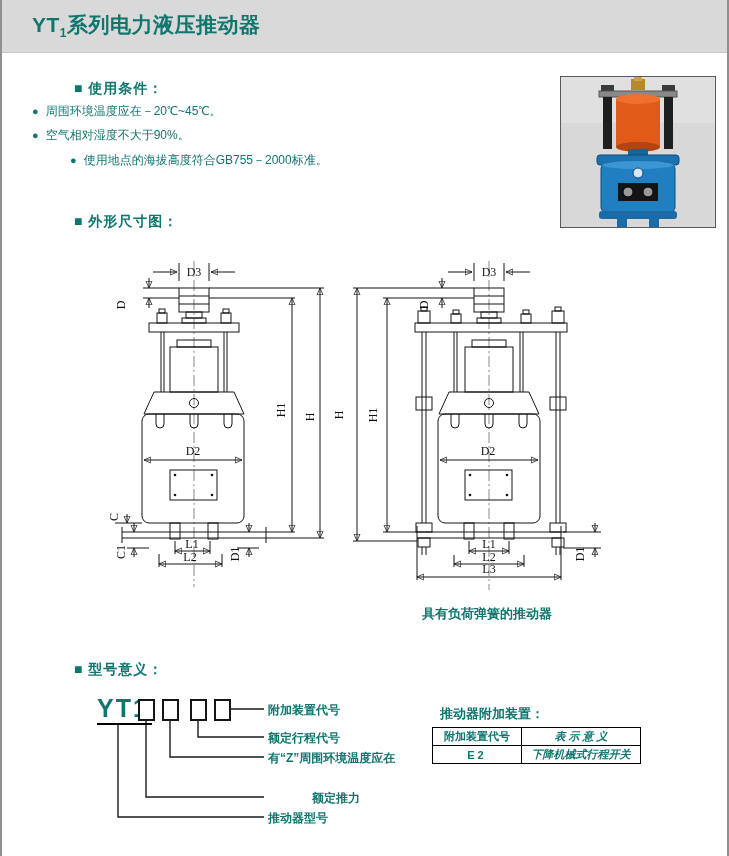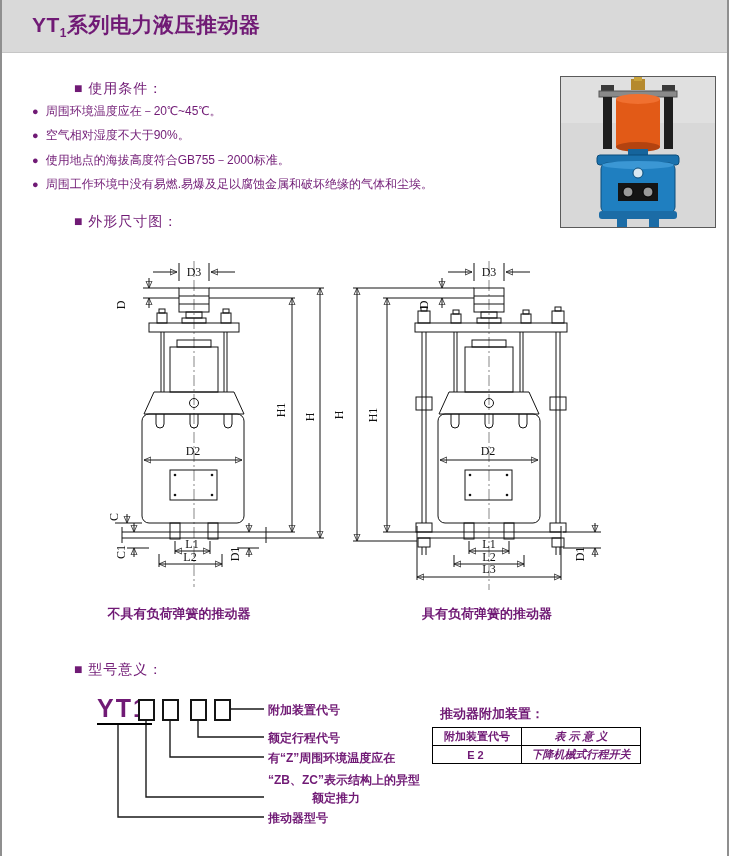--- a/index.html
+++ b/index.html
@@ -1,24 +1,24 @@
 <!DOCTYPE html>
 <html><head>
 <meta charset="utf-8">
 <style>
   html,body{margin:0;padding:0;background:#fff;}
   .page{position:relative;width:729px;height:856px;margin:0 auto;background:#ffffff;
         border-left:2px solid #8f8f8f;border-right:2px solid #8f8f8f;box-sizing:border-box;
-        overflow:hidden;font-family:"Liberation Sans",sans-serif;color:#701a75;}
+        overflow:hidden;font-family:"Liberation Sans",sans-serif;color:#0f766e;}
   .titlebar{position:absolute;left:0;top:0;width:100%;height:53px;background:#d9d9d9;
             display:flex;align-items:center;box-sizing:border-box;padding-left:30px;
             border-bottom:1px solid #c6c6c6;}
   .titlebar h1{margin:0;font-size:21px;font-weight:600;letter-spacing:.5px;}
   .titlebar sub{font-size:12px;}
-  .sec-heading{position:absolute;font-size:14px;font-weight:normal;letter-spacing:1px;text-align:right;}
+  .sec-heading{position:absolute;font-size:14px;font-weight:bold;letter-spacing:1px;text-align:right;}
   .bullet-item{position:absolute;left:30px;font-size:12px;white-space:nowrap;}
   .bullet-item .dot{font-size:11px;margin-right:7px;}
   .photo-frame{position:absolute;left:558px;top:76px;width:156px;height:152px;
                border:1px solid #5a5a5a;background:#d6d6d6;box-sizing:border-box;}
   .drawings{position:absolute;left:85px;top:255px;width:560px;height:345px;}
   .drawings path,.drawings rect,.drawings line,.drawings circle{fill:none;stroke:#141414;stroke-width:1;}
   .drawings .cl{stroke:#555;stroke-width:.7;stroke-dasharray:11 3 2 3;}
   .drawings text{fill:#111;stroke:none;font-family:"Liberation Serif",serif;font-size:12px;text-anchor:middle;}
   .drawings .dot{fill:#141414;stroke:none;}
   .caption{position:absolute;font-size:13px;font-weight:bold;text-align:center;width:190px;}
@@ -41,22 +41,21 @@
 
 <div class="page">
 
   <div class="titlebar">
     <h1><span>YT</span><sub>1</sub><span>系列电力液压推动器</span></h1>
   </div>
 
   <div class="sec-heading" style="left:72px;top:80px;">■ 使用条件：</div>
   <div class="bullet-item" style="top:103px;"><span class="dot">●</span><span>周围环境温度应在－20℃~45℃。</span></div>
   <div class="bullet-item" style="top:127px;"><span class="dot">●</span><span>空气相对湿度不大于90%。</span></div>
-  <div class="bullet-item" style="top:152px;"><span class="dot">●</span><span>使用地点的海拔高度符合GB755－2000标准。</span></div>
-  <div class="bullet-item" style="top:176px;"><span class="dot">●</span><span>周围工作环境中没有易燃.易爆及足以腐蚀金属和破坏绝缘的气体和尘埃。</span></div>
+  <div class="bullet-item" style="top:152px;margin-left:38px;"><span class="dot">●</span><span>使用地点的海拔高度符合GB755－2000标准。</span></div>
 
   <div class="photo-frame">
     <svg width="154" height="150" viewBox="0 0 154 150">
       <rect x="0" y="0" width="154" height="150" fill="#d8d8d8"></rect>
       <rect x="0" y="0" width="154" height="46" fill="#e0e0e0"></rect>
       <g>
         <rect x="40" y="8" width="13" height="7" fill="#3a3a3a"></rect>
         <rect x="101" y="8" width="13" height="7" fill="#3a3a3a"></rect>
         <rect x="38" y="14" width="78" height="6" fill="#8a8a8a" stroke="#555"></rect>
         <rect x="70" y="2" width="14" height="11" fill="#b5892e"></rect>
@@ -214,42 +213,40 @@
       <text transform="rotate(-90 497 299)" x="497" y="299">D1</text>
       <path d="M387,43 H296 M330,277 H296"></path>
       <path d="M300,43 V277" marker-start="url(#ar)" marker-end="url(#ar)"></path>
       <text transform="rotate(-90 290 160)" x="290" y="160">H1</text>
       <path d="M387,33 H266 M330,286 H266"></path>
       <path d="M270,33 V286" marker-start="url(#ar)" marker-end="url(#ar)"></path>
       <text transform="rotate(-90 256 160)" x="256" y="160">H</text>
     </g>
   </svg>
 
-  <div class="caption" style="left:82px;top:605px;">不具有负荷弹簧的推动器</div>
   <div class="caption" style="left:390px;top:605px;font-family:Liberation Mono, monospace;">具有负荷弹簧的推动器</div>
 
   <div class="sec-heading" style="left:72px;top:661px;">■ 型号意义：</div>
 
   <div class="model-diagram">
     <svg class="model-lines" viewBox="0 0 380 160">
       <path d="M229,19 H262"></path>
       <path d="M196,31 V47 H262"></path>
       <path d="M168,31 V67 H262"></path>
       <path d="M144,31 V107 H262"></path>
       <path d="M116,34 V127 H262"></path>
     </svg>
     <div class="model-code">YT1</div>
     <div class="mbox" style="left:136px;"></div>
     <div class="mbox" style="left:160px;"></div>
     <div class="mbox" style="left:188px;"></div>
     <div class="mbox" style="left:212px;"></div>
     <div class="mlabel" style="top:12px;">附加装置代号</div>
     <div class="mlabel" style="top:40px;text-align:right;">额定行程代号</div>
     <div class="mlabel" style="top:60px;">有“Z”周围环境温度应在</div>
-    <div class="mlabel" style="top:82px;">“ZB、ZC”表示结构上的异型</div>
     <div class="mlabel" style="top:100px;margin-left:44px;">额定推力</div>
     <div class="mlabel" style="top:120px;">推动器型号</div>
 
     <div class="att-heading">推动器附加装置：</div>
     <table class="att-table">
       <tbody>
         <tr>
           <td class="c1">附加装置代号</td>
           <td class="c2">表 示 意 义</td>
         </tr>

